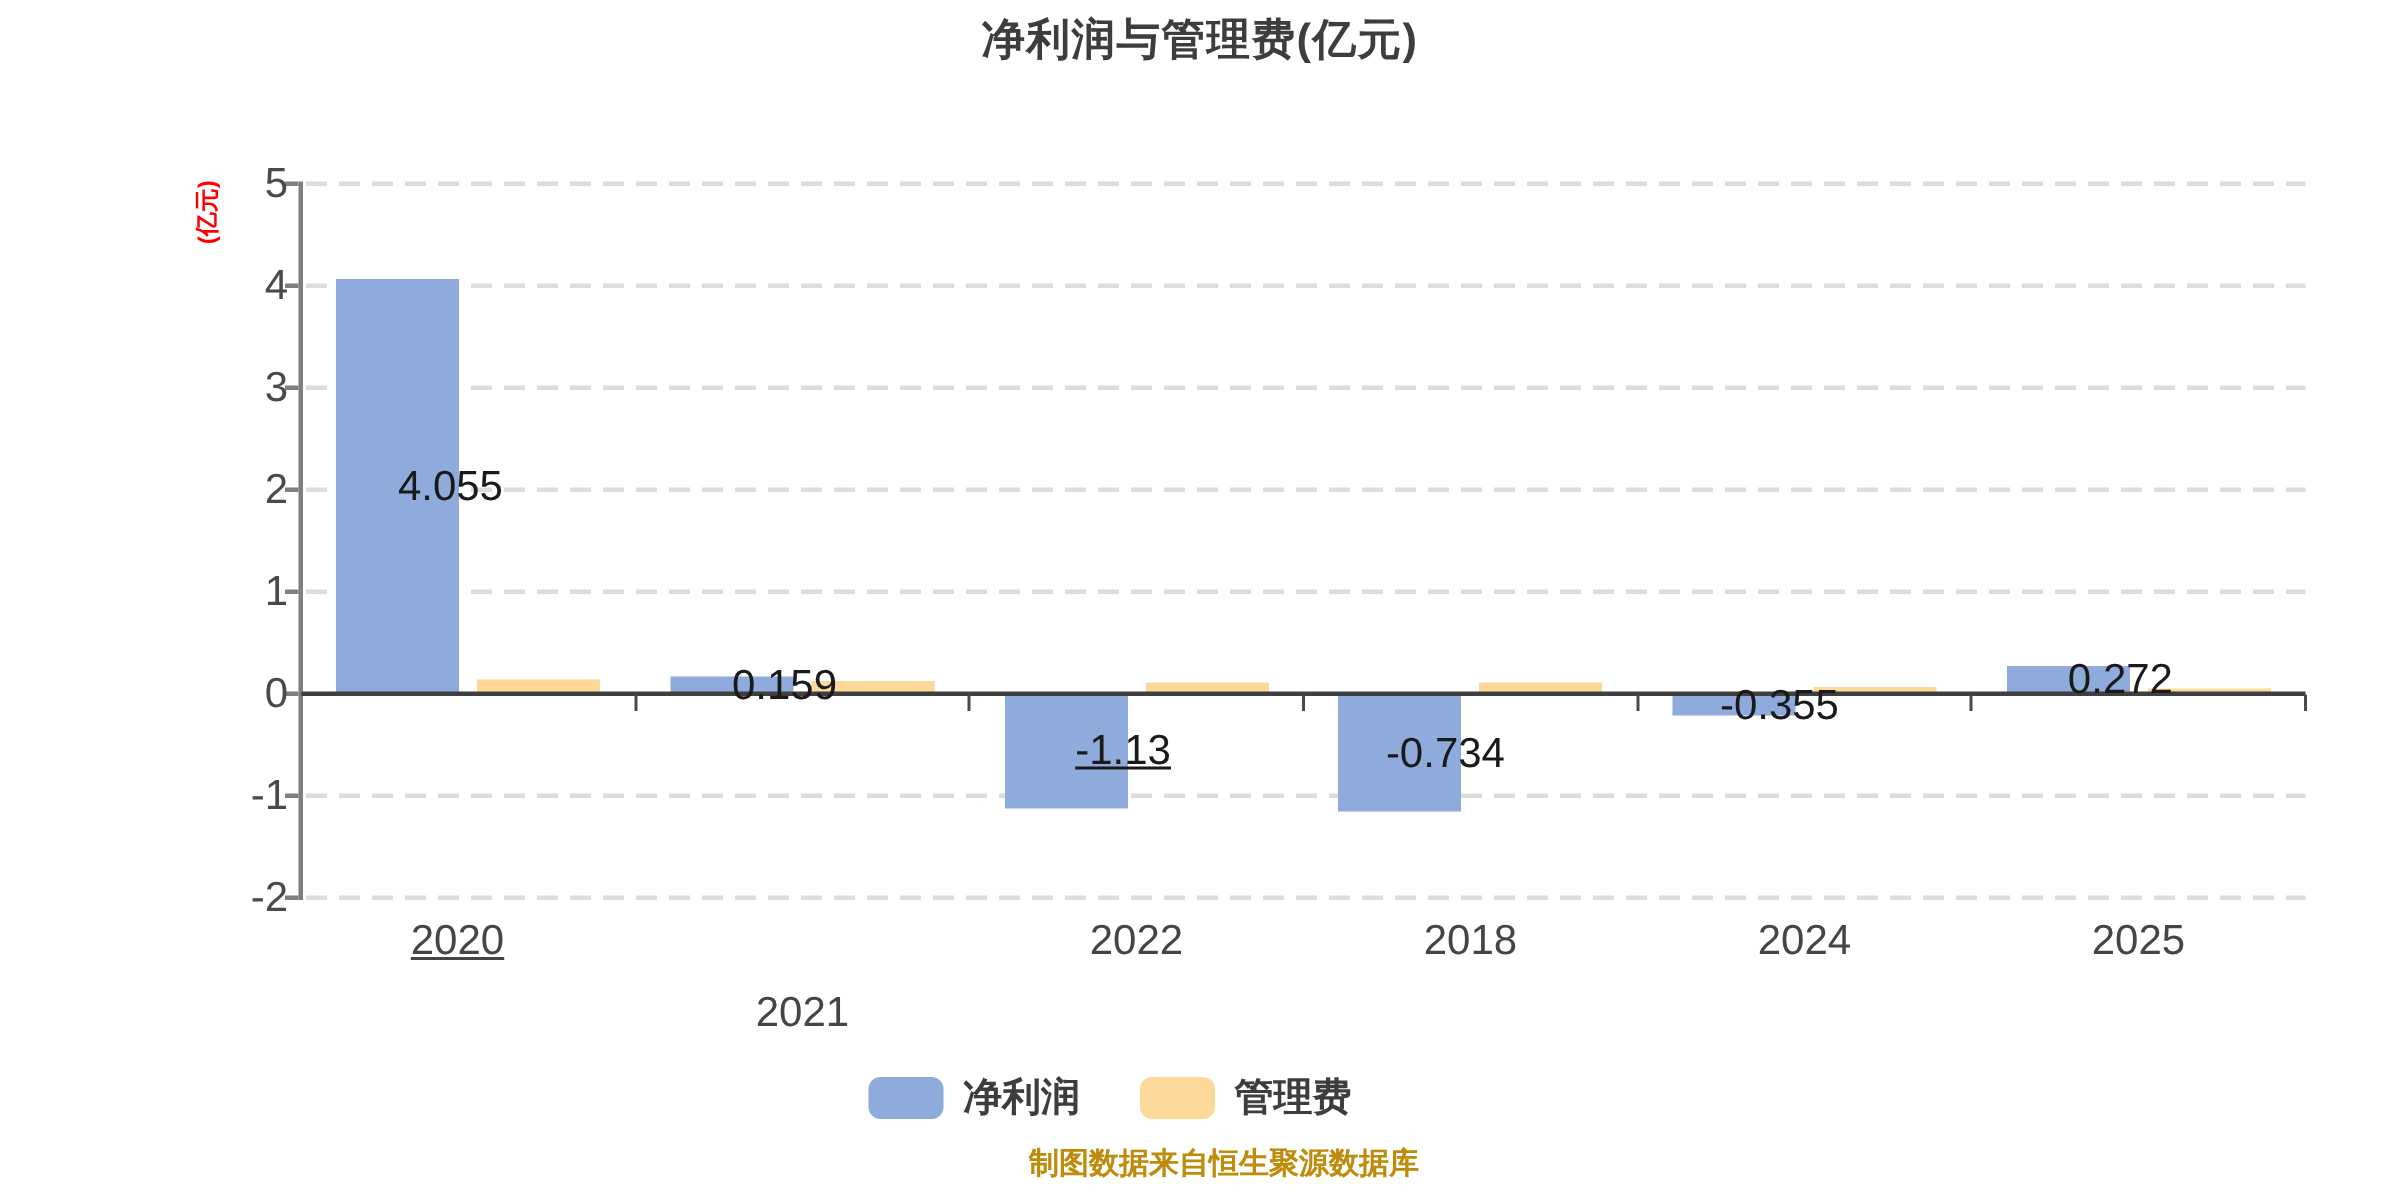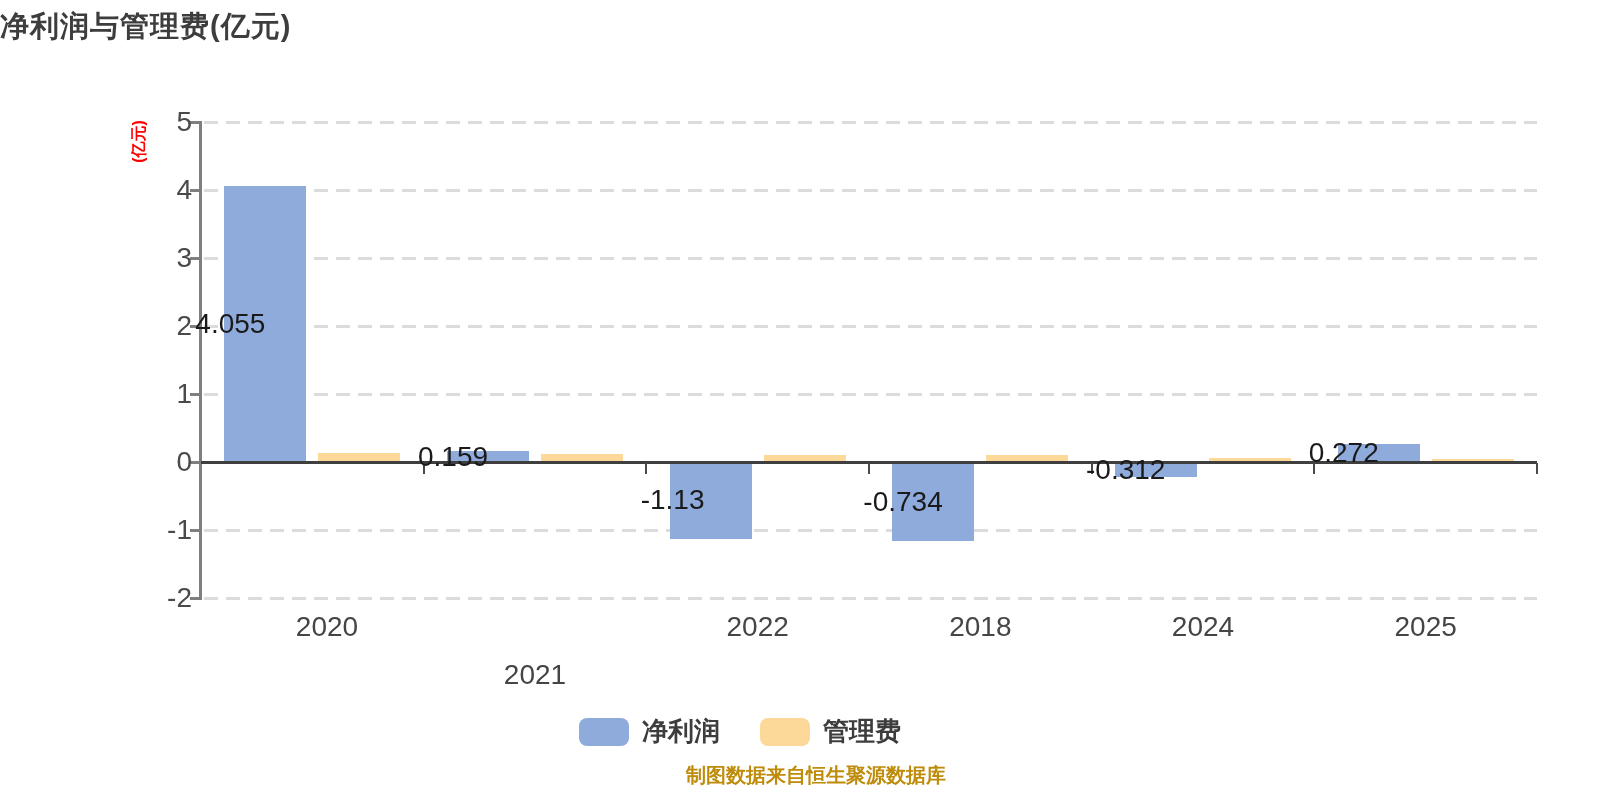--- a/index.html
+++ b/index.html
@@ -2,21 +2,21 @@
 <html><head>
 <meta charset="utf-8">
 <style>
   html,body{margin:0;padding:0;}
   body{
     width:1600px;height:800px;position:relative;overflow:hidden;
     background:#ffffff;
     font-family:"Liberation Sans","DejaVu Sans",sans-serif;
   }
   .title{
-    position:absolute;top:7px;left:0;width:1600px;text-align:left;
+    position:absolute;top:7px;left:0;width:1600px;text-align:center;
     font-size:29px;font-weight:bold;color:#3d3d3d;letter-spacing:1px;
   }
   .ylabel-unit{
     position:absolute;left:110px;top:131px;width:58px;text-align:center;
     font-size:16px;font-weight:bold;transform:rotate(-90deg);
   }
   .gridline{
     position:absolute;height:3px;z-index:1;
     background:repeating-linear-gradient(to right,#dcdcdc 0 14px,transparent 14px 22px);
   }
@@ -25,21 +25,21 @@
   .zero-line{position:absolute;background:#3f3f3f;z-index:3;}
   .xtick{position:absolute;background:#4a4a4a;z-index:3;}
   .ylab{
     position:absolute;width:70px;text-align:right;font-size:28px;color:#4a4a4a;
     line-height:34px;z-index:3;
   }
   .xlab{
     position:absolute;width:140px;text-align:center;font-size:28px;color:#454545;z-index:3;
   }
   .vlabel{
-    position:absolute;width:140px;text-align:left;font-size:28px;color:#1a1a1a;
+    position:absolute;width:140px;text-align:right;font-size:28px;color:#1a1a1a;
     line-height:34px;white-space:nowrap;z-index:4;
   }
   .legend{
     position:absolute;top:714px;left:0;width:1480px;
     display:flex;justify-content:center;align-items:center;gap:40px;z-index:5;
   }
   .legend-item{display:flex;align-items:center;gap:13px;}
   .swatch{width:50px;height:28px;border-radius:8px;}
   .legend-label{font-size:26px;font-weight:bold;color:#3d3d3d;}
   .footer{
@@ -91,30 +91,30 @@
       <div class="ylab" style="left: 122px; top: 513px;">-1</div>
       <div class="ytick" style="left: 190px; width: 9px; height: 3px; top: 596.5px;"></div>
       <div class="ylab" style="left: 122px; top: 581px;">-2</div>
       <div class="zero-line" style="left: 201px; width: 1336px; top: 460.5px; height: 3px;"></div>
       <div class="xtick" style="left: 422.667px; width: 2px; top: 463px; height: 11px;"></div>
       <div class="xtick" style="left: 645.333px; width: 2px; top: 463px; height: 11px;"></div>
       <div class="xtick" style="left: 868px; width: 2px; top: 463px; height: 11px;"></div>
       <div class="xtick" style="left: 1090.67px; width: 2px; top: 463px; height: 11px;"></div>
       <div class="xtick" style="left: 1313.33px; width: 2px; top: 463px; height: 11px;"></div>
       <div class="xtick" style="left: 1536px; width: 2px; top: 463px; height: 11px;"></div>
-      <div class="xlab" style="left: 257px; top: 611px;">2020</div>
+      <div class="xlab" style="left: 235px; top: 611px; text-decoration: underline;">2020</div>
       <div class="vlabel" style="left: 195.333px; top: 307.13px;">4.055</div>
       <div class="xlab" style="left: 465px; top: 611px; margin-top: 48px;">2021</div>
       <div class="vlabel" style="left: 418px; top: 439.594px;">0.159</div>
       <div class="xlab" style="left: 687.667px; top: 611px;">2022</div>
-      <div class="vlabel" style="left: 640.667px; top: 483.42px;">-1.13</div>
+      <div class="vlabel" style="left: 640.667px; top: 483.42px; text-decoration: underline;">-1.13</div>
       <div class="xlab" style="left: 910.333px; top: 611px;">2018</div>
       <div class="vlabel" style="left: 863.333px; top: 484.644px;">-0.734</div>
       <div class="xlab" style="left: 1133px; top: 611px;">2024</div>
-      <div class="vlabel" style="left: 1086px; top: 452.718px;">-0.312</div>
+      <div class="vlabel" style="left: 1086px; top: 452.718px;">-0.355</div>
       <div class="xlab" style="left: 1355.67px; top: 611px;">2025</div>
       <div class="vlabel" style="left: 1308.67px; top: 435.752px;">0.272</div>
     </div>
 
   <div class="legend">
     <div class="legend-item">
       <span class="swatch" id="sw0" style="background: rgb(142, 171, 219);"></span>
       <span class="legend-label">净利润</span>
     </div>
     <div class="legend-item">

